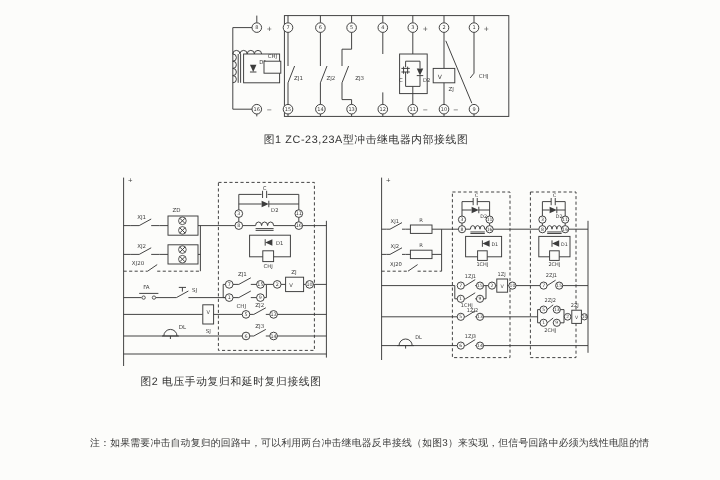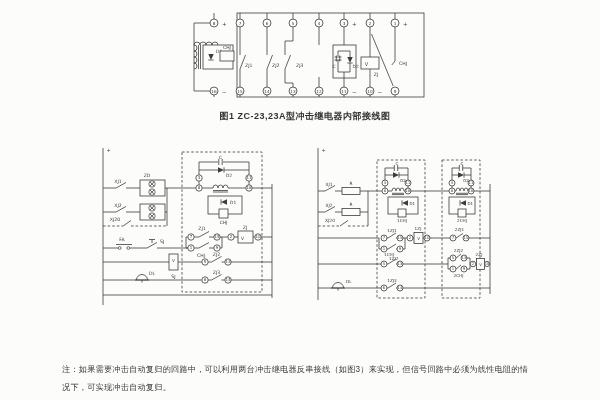--- a/index.html
+++ b/index.html
@@ -4,28 +4,28 @@
 <style>
   html,body{margin:0;padding:0;}
   .page{
     position:relative;width:600px;height:400px;overflow:hidden;
     background:#fcfcfa;
     font-family:"Liberation Sans","DejaVu Sans",sans-serif;
     color:#3c3c3c;
   }
   .fig{position:absolute;}
   .caption{
-    position:absolute;text-align:center;font-size:9px;font-weight:bold;
+    position:absolute;text-align:center;font-size:9px;font-weight:normal;
     letter-spacing:0.5px;color:#333;white-space:nowrap;
   }
   .note{
     position:absolute;left:62px;top:361px;width:536px;
     font-size:8.2px;line-height:18px;color:#3a3a3a;letter-spacing:0.2px;
   }
-  .note .l1{white-space:nowrap;}
+  .note .l1{margin-left:13px;white-space:nowrap;}
   .note .l2{white-space:nowrap;}
   svg text{font-family:"DejaVu Sans","Liberation Sans",sans-serif;}
 </style>
 </head>
 <body>
 
 <div class="page">
 
   <svg id="fig1" class="fig" style="left:180px;top:5px" width="250" height="102" viewBox="0 0 250 102">
       <rect x="57" y="8" width="187" height="84" fill="none" stroke="#3c3c3c" stroke-width="0.8"></rect>
@@ -285,20 +285,21 @@
       <text x="120" y="141.44" font-size="4" text-anchor="middle" fill="#3c3c3c">6</text>
       <line x1="123.2" y1="140" x2="126.5" y2="140" stroke="#3c3c3c" stroke-width="0.8"></line>
       <line x1="136.5" y1="140" x2="139.8" y2="140" stroke="#3c3c3c" stroke-width="0.8"></line>
       <line x1="126.5" y1="140" x2="136.5" y2="134.5" stroke="#3c3c3c" stroke-width="0.8"></line>
       <circle cx="143" cy="140" r="3.2" fill="#fcfcfa" stroke="#3c3c3c" stroke-width="0.8"></circle>
       <text x="143" y="141.44" font-size="4" text-anchor="middle" fill="#3c3c3c">14</text>
       <line x1="146.2" y1="140" x2="187" y2="140" stroke="#3c3c3c" stroke-width="0.8"></line>
       <text x="131.5" y="133.5" font-size="4.6" text-anchor="middle" fill="#3c3c3c">ZJ3</text>
     </svg>
 
+  <div class="caption" style="left:85px;top:312px;width:215px">图2  电压手动复归和延时复归接线图</div>
 
   <svg id="fig3" class="fig" style="left:308px;top:142px" width="195" height="166" viewBox="0 0 195 166">
       <line x1="10" y1="6" x2="10" y2="158" stroke="#3c3c3c" stroke-width="0.8"></line>
       <text x="13.5" y="10" font-size="5" text-anchor="start" fill="#3c3c3c">+</text>
       <line x1="182" y1="42" x2="182" y2="152" stroke="#3c3c3c" stroke-width="0.8"></line>
       <rect x="69" y="18" width="48" height="138" fill="none" stroke="#3c3c3c" stroke-width="0.8" stroke-dasharray="2.6,2"></rect>
       <rect x="134" y="18" width="38" height="138" fill="none" stroke="#3c3c3c" stroke-width="0.8" stroke-dasharray="2.6,2"></rect>
       <line x1="10" y1="49" x2="14" y2="49" stroke="#3c3c3c" stroke-width="0.8"></line>
       <line x1="14" y1="49" x2="17" y2="49" stroke="#3c3c3c" stroke-width="0.8"></line>
       <line x1="27" y1="49" x2="30" y2="49" stroke="#3c3c3c" stroke-width="0.8"></line>
@@ -478,16 +479,15 @@
       <line x1="80" y1="146" x2="88" y2="141" stroke="#3c3c3c" stroke-width="0.8"></line>
       <circle cx="92" cy="146" r="3" fill="#fcfcfa" stroke="#3c3c3c" stroke-width="0.8"></circle>
       <text x="92" y="147.368" font-size="3.8" text-anchor="middle" fill="#3c3c3c">14</text>
       <text x="84" y="139.5" font-size="4.2" text-anchor="middle" fill="#3c3c3c">1ZJ3</text>
       <line x1="95" y1="146" x2="182" y2="146" stroke="#3c3c3c" stroke-width="0.8"></line>
     </svg>
 
 
   <div class="note">
     <div class="l1">注：如果需要冲击自动复归的回路中，可以利用两台冲击继电器反串接线（如图3）来实现，但信号回路中必须为线性电阻的情</div>
-    <div class="l2">况下，可实现冲击自动复归。</div>
   </div>
 
 </div>
 
 </body></html>

